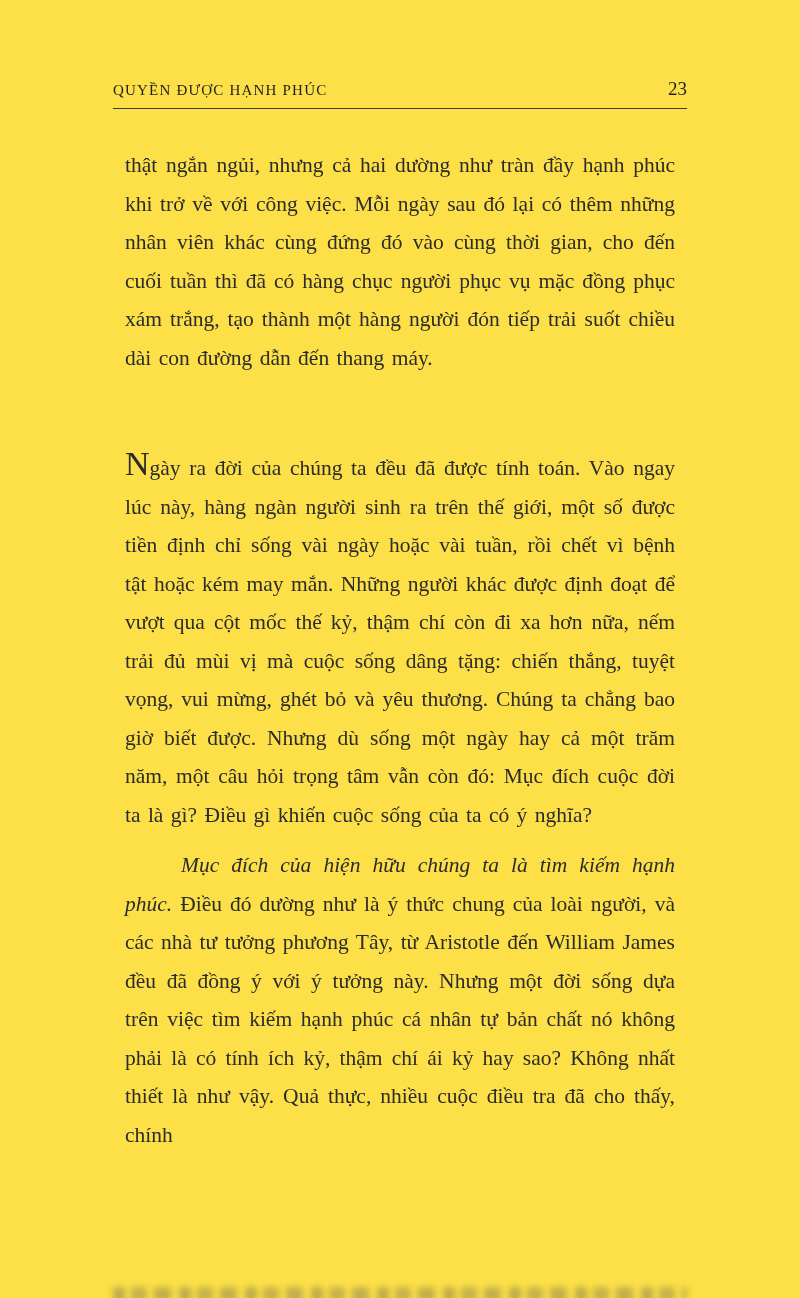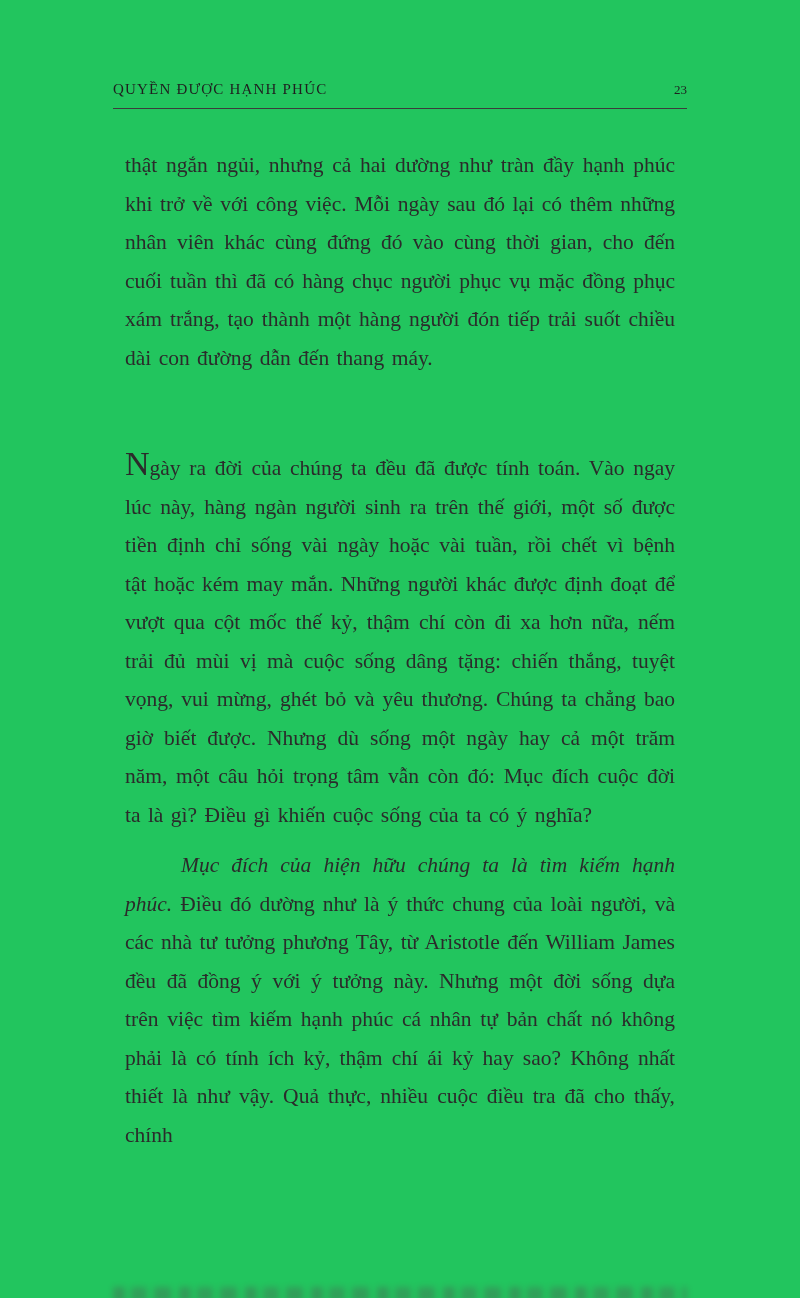--- a/index.html
+++ b/index.html
@@ -2,42 +2,42 @@
 <html><head>
 <meta charset="utf-8">
 <style>
   * { box-sizing: border-box; }
   html, body { margin: 0; padding: 0; background: #ffffff; }
   .page {
     position: relative;
     width: 800px;
     height: 1298px;
     margin: 0 auto;
-    background: #22c55e;
+    background: #fde047;
     overflow: hidden;
     font-family: "Liberation Serif", "DejaVu Serif", serif;
     color: #2b2b2b;
   }
   .page-inner {
     padding: 80px 113px 0 113px;
   }
   .page-header {
     display: flex;
     justify-content: space-between;
     align-items: baseline;
     line-height: 18px;
   }
   .header-title {
     font-size: 15px;
     letter-spacing: 1.2px;
     color: #1f1f1f;
     text-transform: uppercase;
   }
   .page-number {
-    font-size: 13px;
+    font-size: 19px;
     color: #1f1f1f;
   }
   .header-rule {
     margin-top: 9px;
     border-bottom: 1.4px solid #3c3c3c;
   }
   .page-body {
     margin-top: 37px;
     font-size: 21.5px;
     line-height: 38.5px;

